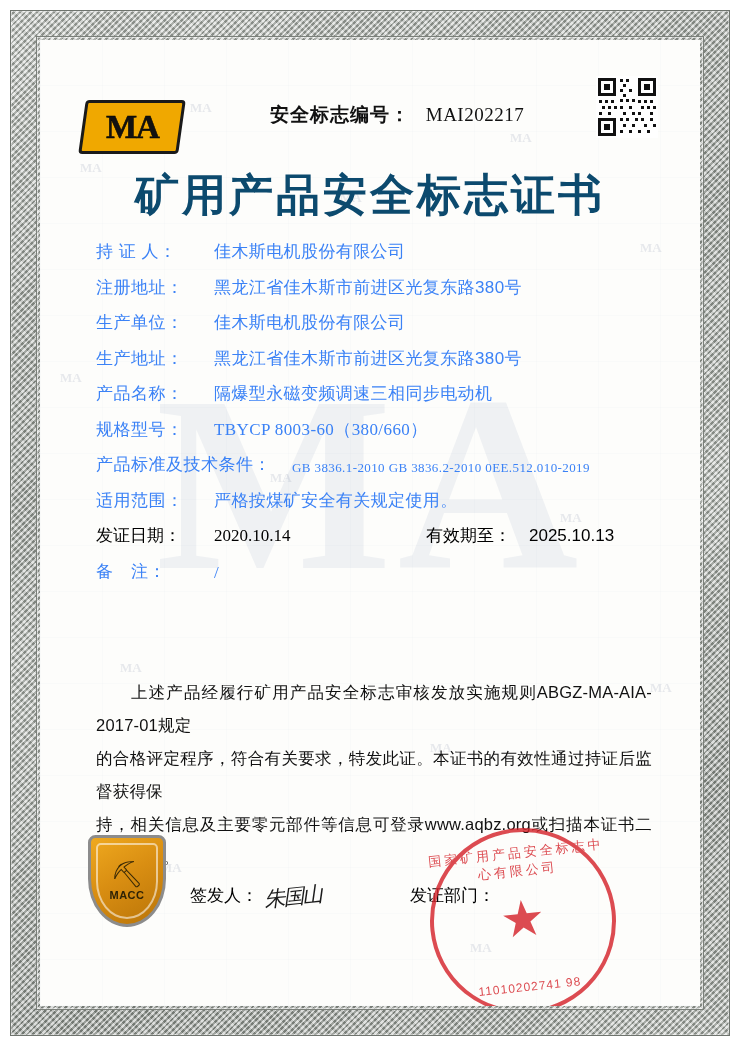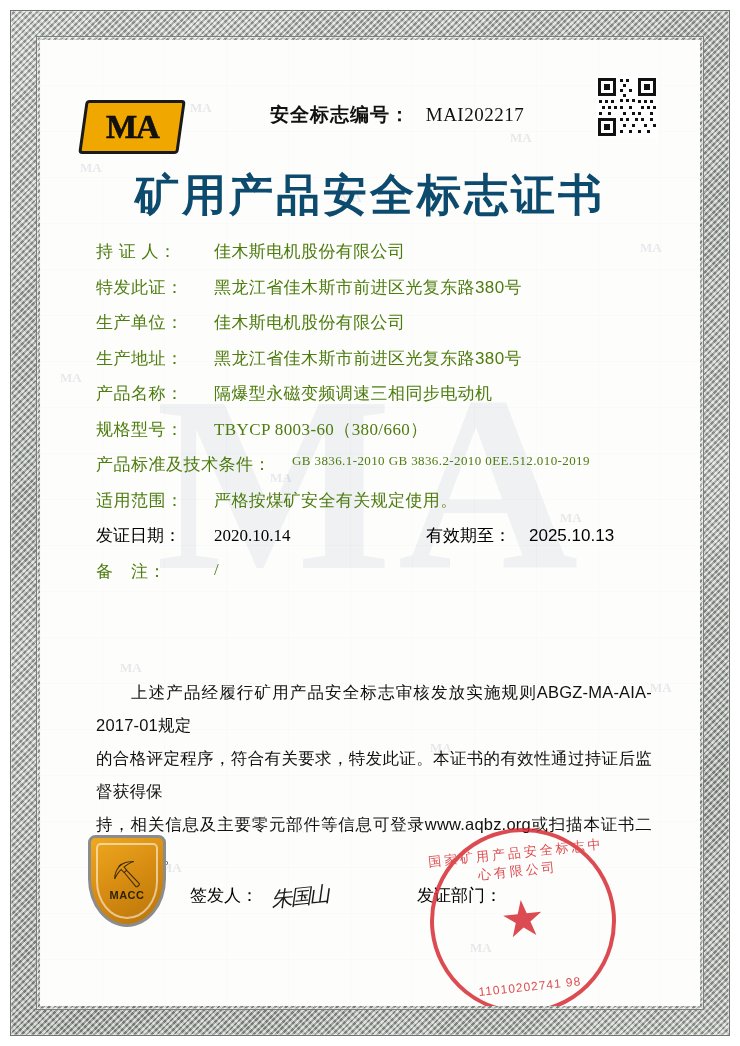--- a/index.html
+++ b/index.html
@@ -146,24 +146,24 @@
 
   
   .fields {
     position: absolute;
     left: 56px;
     right: 40px;
     top: 200px;
   }
   .field-row {
     display: flex;
-    align-items: flex-start;
+    align-items: flex-end;
     margin-bottom: 12.5px;
     font-size: 17px;
-    color: #4d7c0f;
+    color: #3b82f6;
   }
   .field-label {
     width: 118px;
     flex: none;
     font-family: "Liberation Sans", sans-serif;
     letter-spacing: 0.5px;
     white-space: nowrap;
   }
   .field-label.wide { width: 196px; }
   .field-value {
@@ -244,21 +244,21 @@
   .sign-row {
     position: absolute;
     left: 150px;
     top: 840px;
     right: 40px;
     display: flex;
     align-items: baseline;
     font-size: 17px;
     font-family: "Liberation Sans", sans-serif;
   }
-  .sign-row .signer-label { margin-right: 13px; }
+  .sign-row .signer-label { margin-right: 6px; }
   .signature {
     font-family: "Liberation Serif", serif;
     font-style: italic;
     font-size: 21px;
     color: #1b1b1b;
     transform: rotate(-6deg);
     display: inline-block;
     letter-spacing: -2px;
     width: 110px;
   }
@@ -401,21 +401,21 @@
     <div class="main-title">矿用产品安全标志证书</div>
 
     <div class="fields">
 
       <div class="field-row">
         <span class="field-label">持 证 人：</span>
         <span class="field-value">佳木斯电机股份有限公司</span>
       </div>
 
       <div class="field-row">
-        <span class="field-label">特发此证：</span>
+        <span class="field-label">注册地址：</span>
         <span class="field-value">黑龙江省佳木斯市前进区光复东路380号</span>
       </div>
 
       <div class="field-row">
         <span class="field-label">生产单位：</span>
         <span class="field-value">佳木斯电机股份有限公司</span>
       </div>
 
       <div class="field-row">
         <span class="field-label">生产地址：</span>

